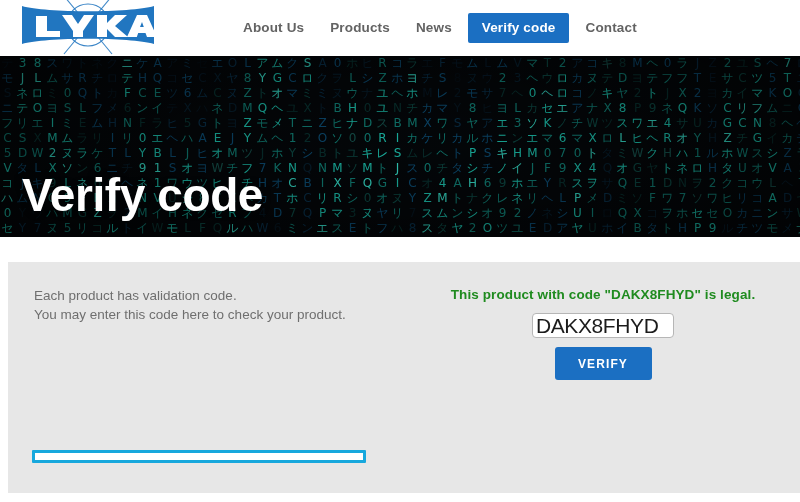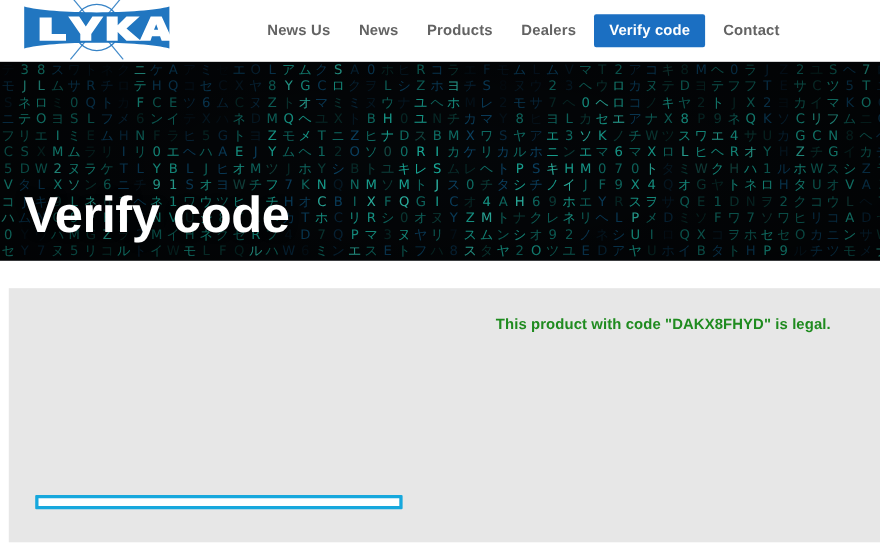--- a/index.html
+++ b/index.html
@@ -221,24 +221,23 @@
         <g fill="#ffffff">
           <path d="M22,22 L33,22 L33,37 L46,37 L46,43 L22,43 Z"></path>
           <path d="M48,21 L58,21 L64,30 L70,21 L80,21 L69,37 L69,43 L59,43 L59,37 Z"></path>
           <path d="M83,21 L93,21 L93,29 L101,21 L113,21 L101,32 L114,43 L101,43 L93,35 L93,43 L83,43 Z"></path>
           <path d="M123,21 L133,21 L143,43 L133,43 L131.5,39 L124.2,39 L122.8,43 L113,43 Z M126,33 L129.8,33 L128,28 Z"></path>
         </g>
       </svg>
     </div>
 
     <div class="nav">
-      <div class="nav-item">News Us</div>
+      <div class="nav-item">About Us</div>
+      <div class="nav-item">Products</div>
       <div class="nav-item">News</div>
-      <div class="nav-item">Products</div>
-      <div class="nav-item">Dealers</div>
       <div class="nav-item active">Verify code</div>
       <div class="nav-item">Contact</div>
     </div>
   </div>
 
   <div class="hero">
     <div class="matrix-canvas" id="matrix-canvas">
         <div class="mcol" style="left: 0px;"><span style="color:#0d4f7a;opacity:0.21">テ</span>
 <span style="color:#1070a8;opacity:0.70">モ</span>
 <span style="color:#1070a8;opacity:0.24">S</span>
@@ -1049,23 +1048,29 @@
 <span style="color:#1fd6c0;opacity:0.95">N</span>
 
 </div>
       </div>
     <div class="hero-vignette"></div>
     <div class="hero-title">Verify code</div>
   </div>
 
   <div class="panel">
 
+    <div class="intro">
+      <div>Each product has validation code.</div>
+      <div>You may enter this code here to check your product.</div>
+    </div>
 
     <div class="form-col">
       <div class="result-msg">This product with code "DAKX8FHYD" is legal.</div>
+      <input class="code-input" type="text" value="DAKX8FHYD" style="">
+      <button class="verify-btn">VERIFY</button>
     </div>
 
     <div class="progress">
       <div class="progress-fill" id="progress-fill" style="width: 0%;"></div>
     </div>
   </div>
 
 </div>
 
 </body></html>

